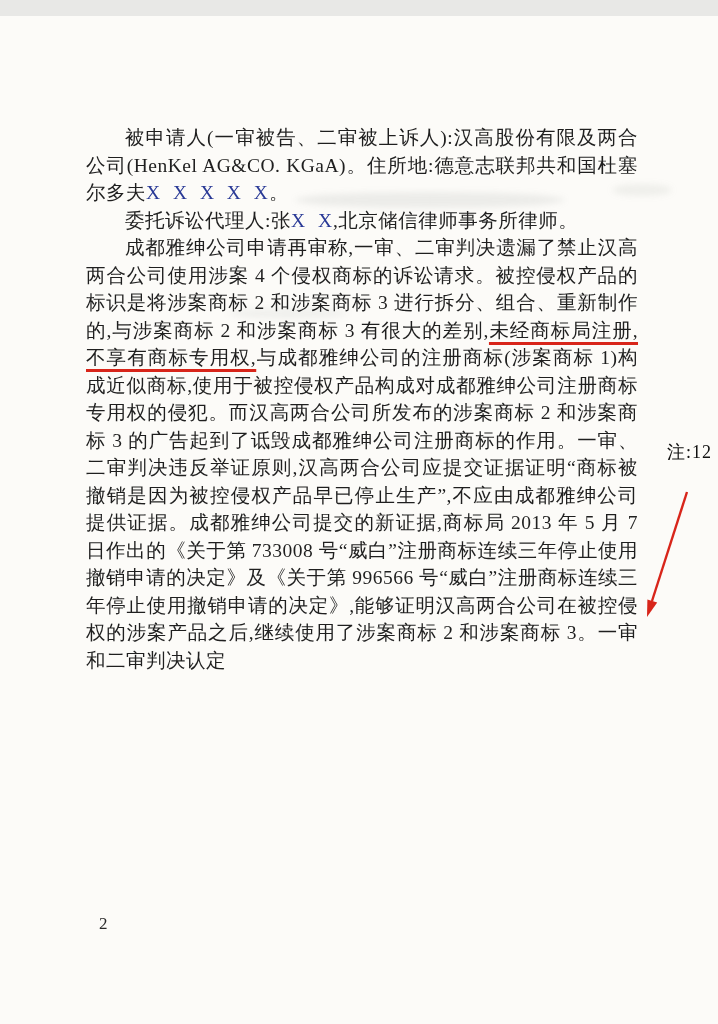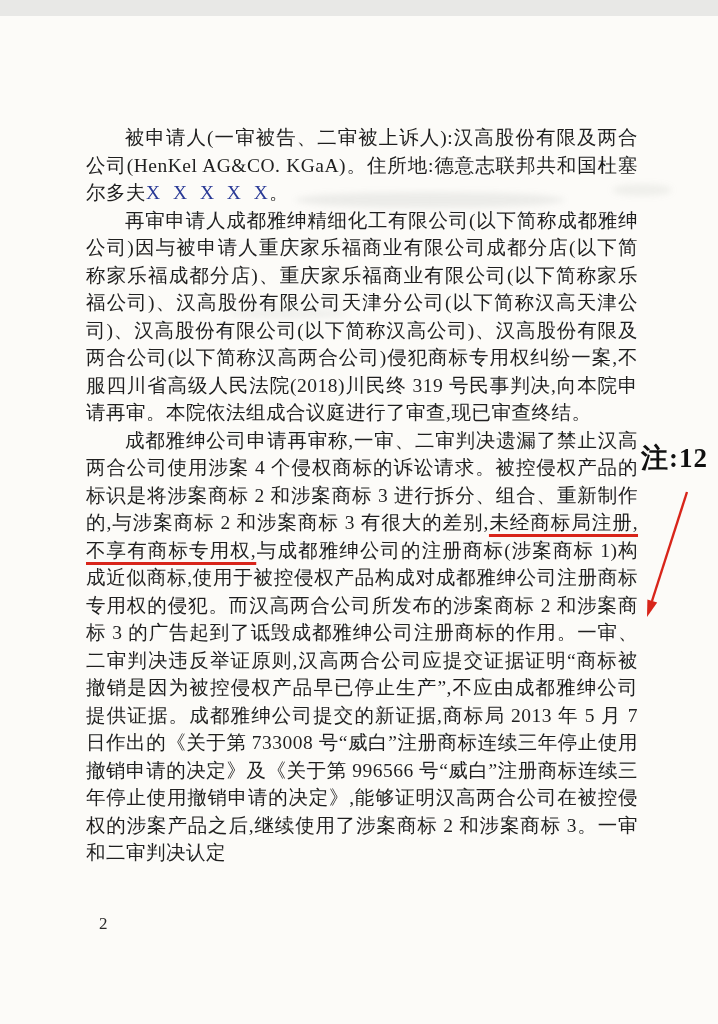--- a/index.html
+++ b/index.html
@@ -36,24 +36,24 @@
   }
   .seg-underline {
     color: var(--ink, #1f1f1f);
     text-decoration: underline;
     text-decoration-color: var(--red, #d8251a);
     text-decoration-thickness: 2.5px;
     text-underline-offset: 5px;
   }
   .margin-note {
     position: absolute;
-    left: 641px;
+    left: 667px;
     top: 424px;
-    font-size: 27px;
-    font-weight: bold;
+    font-size: 18px;
+    font-weight: normal;
     color: #101010;
     letter-spacing: 1px;
     white-space: nowrap;
   }
   .arrow-svg {
     position: absolute;
     left: 0; top: 0;
     width: 718px; height: 1024px;
     pointer-events: none;
   }
@@ -78,21 +78,21 @@
 <body>
 
 <div class="page">
 
   <div class="smudge s1"></div>
   <div class="smudge s2"></div>
   <div class="smudge s3"></div>
 
   <div class="doc-body">
       <p><span class="seg-normal">被申请人(一审被告、二审被上诉人):汉高股份有限及两合公司(HenKel AG&amp;CO. KGaA)。住所地:德意志联邦共和国杜塞尔多夫</span><span class="seg-redacted">X X X X X</span><span class="seg-normal">。</span></p>
-      <p><span class="seg-normal">再审申请人成都雅绅精细化工有限公司(以下简称成都雅绅公司)因与被申请人重庆家乐福商业有限公司成都分店(以下简称家乐福成都分店)、重庆家乐福商业有限公司(以下简称家乐福公司)、汉高股份有限公司天津分公司(以下简称汉高天津公司)、汉高股份有限公司(以下简称汉高公司)、汉高股份有限及两合公司(以下简称汉高两合公司)侵犯商标专用权纠纷一案,不服四川省高级人民法院(2018)川民终 319 号民事判决,向本院申请再审。本院依法组成合议庭进行了审查,现已审查终结。</span></p>
+      <p><span class="seg-normal">委托诉讼代理人:张</span><span class="seg-redacted">X X</span><span class="seg-normal">,北京储信律师事务所律师。</span></p>
       <p><span class="seg-normal">成都雅绅公司申请再审称,一审、二审判决遗漏了禁止汉高两合公司使用涉案 4 个侵权商标的诉讼请求。被控侵权产品的标识是将涉案商标 2 和涉案商标 3 进行拆分、组合、重新制作的,与涉案商标 2 和涉案商标 3 有很大的差别,</span><span class="seg-underline">未经商标局注册,不享有商标专用权,</span><span class="seg-normal">与成都雅绅公司的注册商标(涉案商标 1)构成近似商标,使用于被控侵权产品构成对成都雅绅公司注册商标专用权的侵犯。而汉高两合公司所发布的涉案商标 2 和涉案商标 3 的广告起到了诋毁成都雅绅公司注册商标的作用。一审、二审判决违反举证原则,汉高两合公司应提交证据证明“商标被撤销是因为被控侵权产品早已停止生产”,不应由成都雅绅公司提供证据。成都雅绅公司提交的新证据,商标局 2013 年 5 月 7 日作出的《关于第 733008 号“威白”注册商标连续三年停止使用撤销申请的决定》及《关于第 996566 号“威白”注册商标连续三年停止使用撤销申请的决定》,能够证明汉高两合公司在被控侵权的涉案产品之后,继续使用了涉案商标 2 和涉案商标 3。一审和二审判决认定</span></p>
     </div>
 
   <div class="margin-note">注:12</div>
 
   <svg class="arrow-svg" viewBox="0 0 718 1024" xmlns="http://www.w3.org/2000/svg">
     <line x1="687" y1="476" x2="652" y2="585" stroke="#d8251a" stroke-width="2.4"></line>
     <polygon points="647,601 657.2,586.5 647.4,583.4" fill="#d8251a"></polygon>
   </svg>
 

